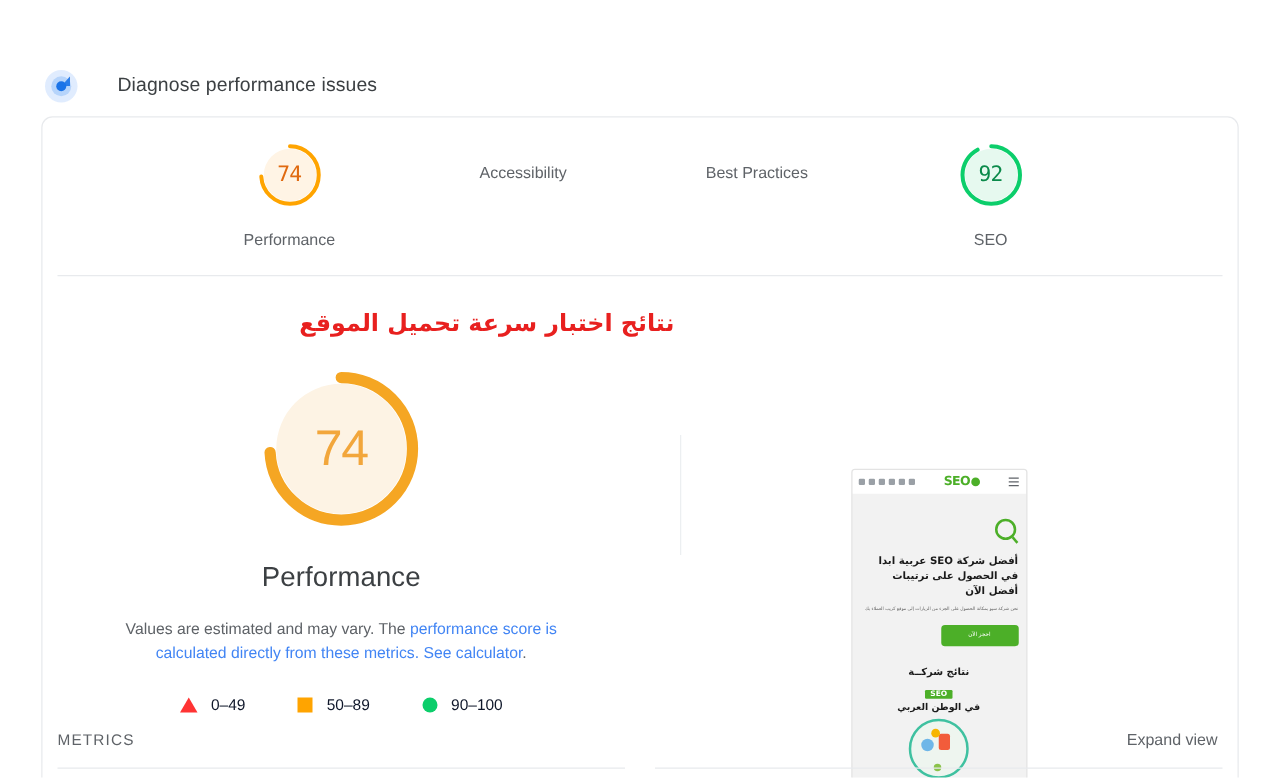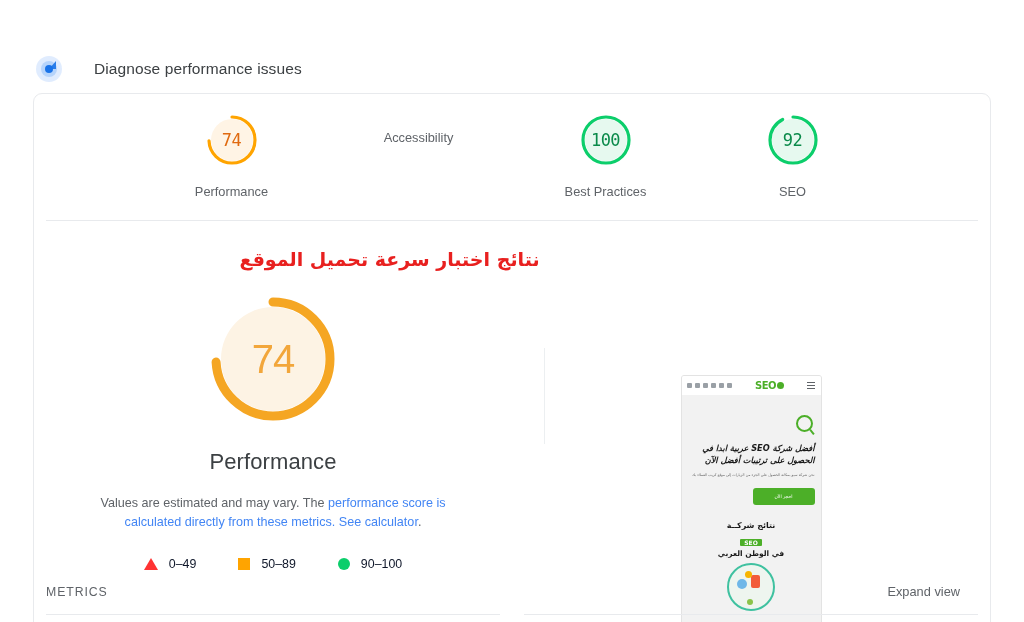--- a/index.html
+++ b/index.html
@@ -314,21 +314,20 @@
     width: 2px; height: 6px;
     background: #4caf28;
     right: -2px; bottom: -5px;
     transform: rotate(-40deg);
   }
   .thumb-head {
     font-size: 8.2px;
     font-weight: bold;
     color: #1a1a1a;
     line-height: 12px;
-    font-style: italic;
   }
   .thumb-sub {
     font-size: 3.6px;
     color: #666;
     line-height: 6px;
     margin-top: 6px;
   }
   .thumb-cta {
     margin-top: 10px;
     width: 62px;
@@ -389,21 +388,21 @@
   }
   .thumb-illus .p4 {
     position: absolute; left: 18px; bottom: 4px;
     width: 6px; height: 6px; border-radius: 50%;
     background: #8bc34a;
   }
 
   
   .metrics-bar {
     position: absolute;
-    left: 0; right: 18px;
+    left: 0; right: 4px;
     top: 490px;
     display: flex;
     align-items: center;
     justify-content: space-between;
     padding: 0 12px;
     box-sizing: border-box;
   }
   .metrics-label {
     font-size: 12.3px;
     color: #5f6368;
@@ -458,27 +457,20 @@
         <span class="val" style="color:#e06a10">74</span>
       </div>
       <div class="score-caption">Performance</div>
     </div>
 
     <div class="score-item">
       <div class="score-caption">Accessibility</div>
     </div>
 
     <div class="score-item">
-      <div class="mini-gauge">
-        <svg width="54" height="54" viewBox="0 0 54 54">
-          <circle cx="27" cy="27" r="21" fill="#e6f9ef"></circle>
-          <circle cx="27" cy="27" r="23" fill="none" stroke="#0cce6b" stroke-width="3.2" stroke-linecap="round" transform="rotate(-90 27 27)"></circle>
-        </svg>
-        <span class="val" style="color:#0a8a4a">100</span>
-      </div>
       <div class="score-caption">Best Practices</div>
     </div>
 
     <div class="score-item">
       <div class="mini-gauge">
         <svg width="54" height="54" viewBox="0 0 54 54">
           <circle cx="27" cy="27" r="21" fill="#e6f9ef"></circle>
           <circle cx="27" cy="27" r="23" fill="none" stroke="#0cce6b" stroke-width="3.2" stroke-linecap="round" stroke-dasharray="132.9 118.5" transform="rotate(-90 27 27)"></circle>
         </svg>
         <span class="val" style="color:#0a8a4a">92</span>

